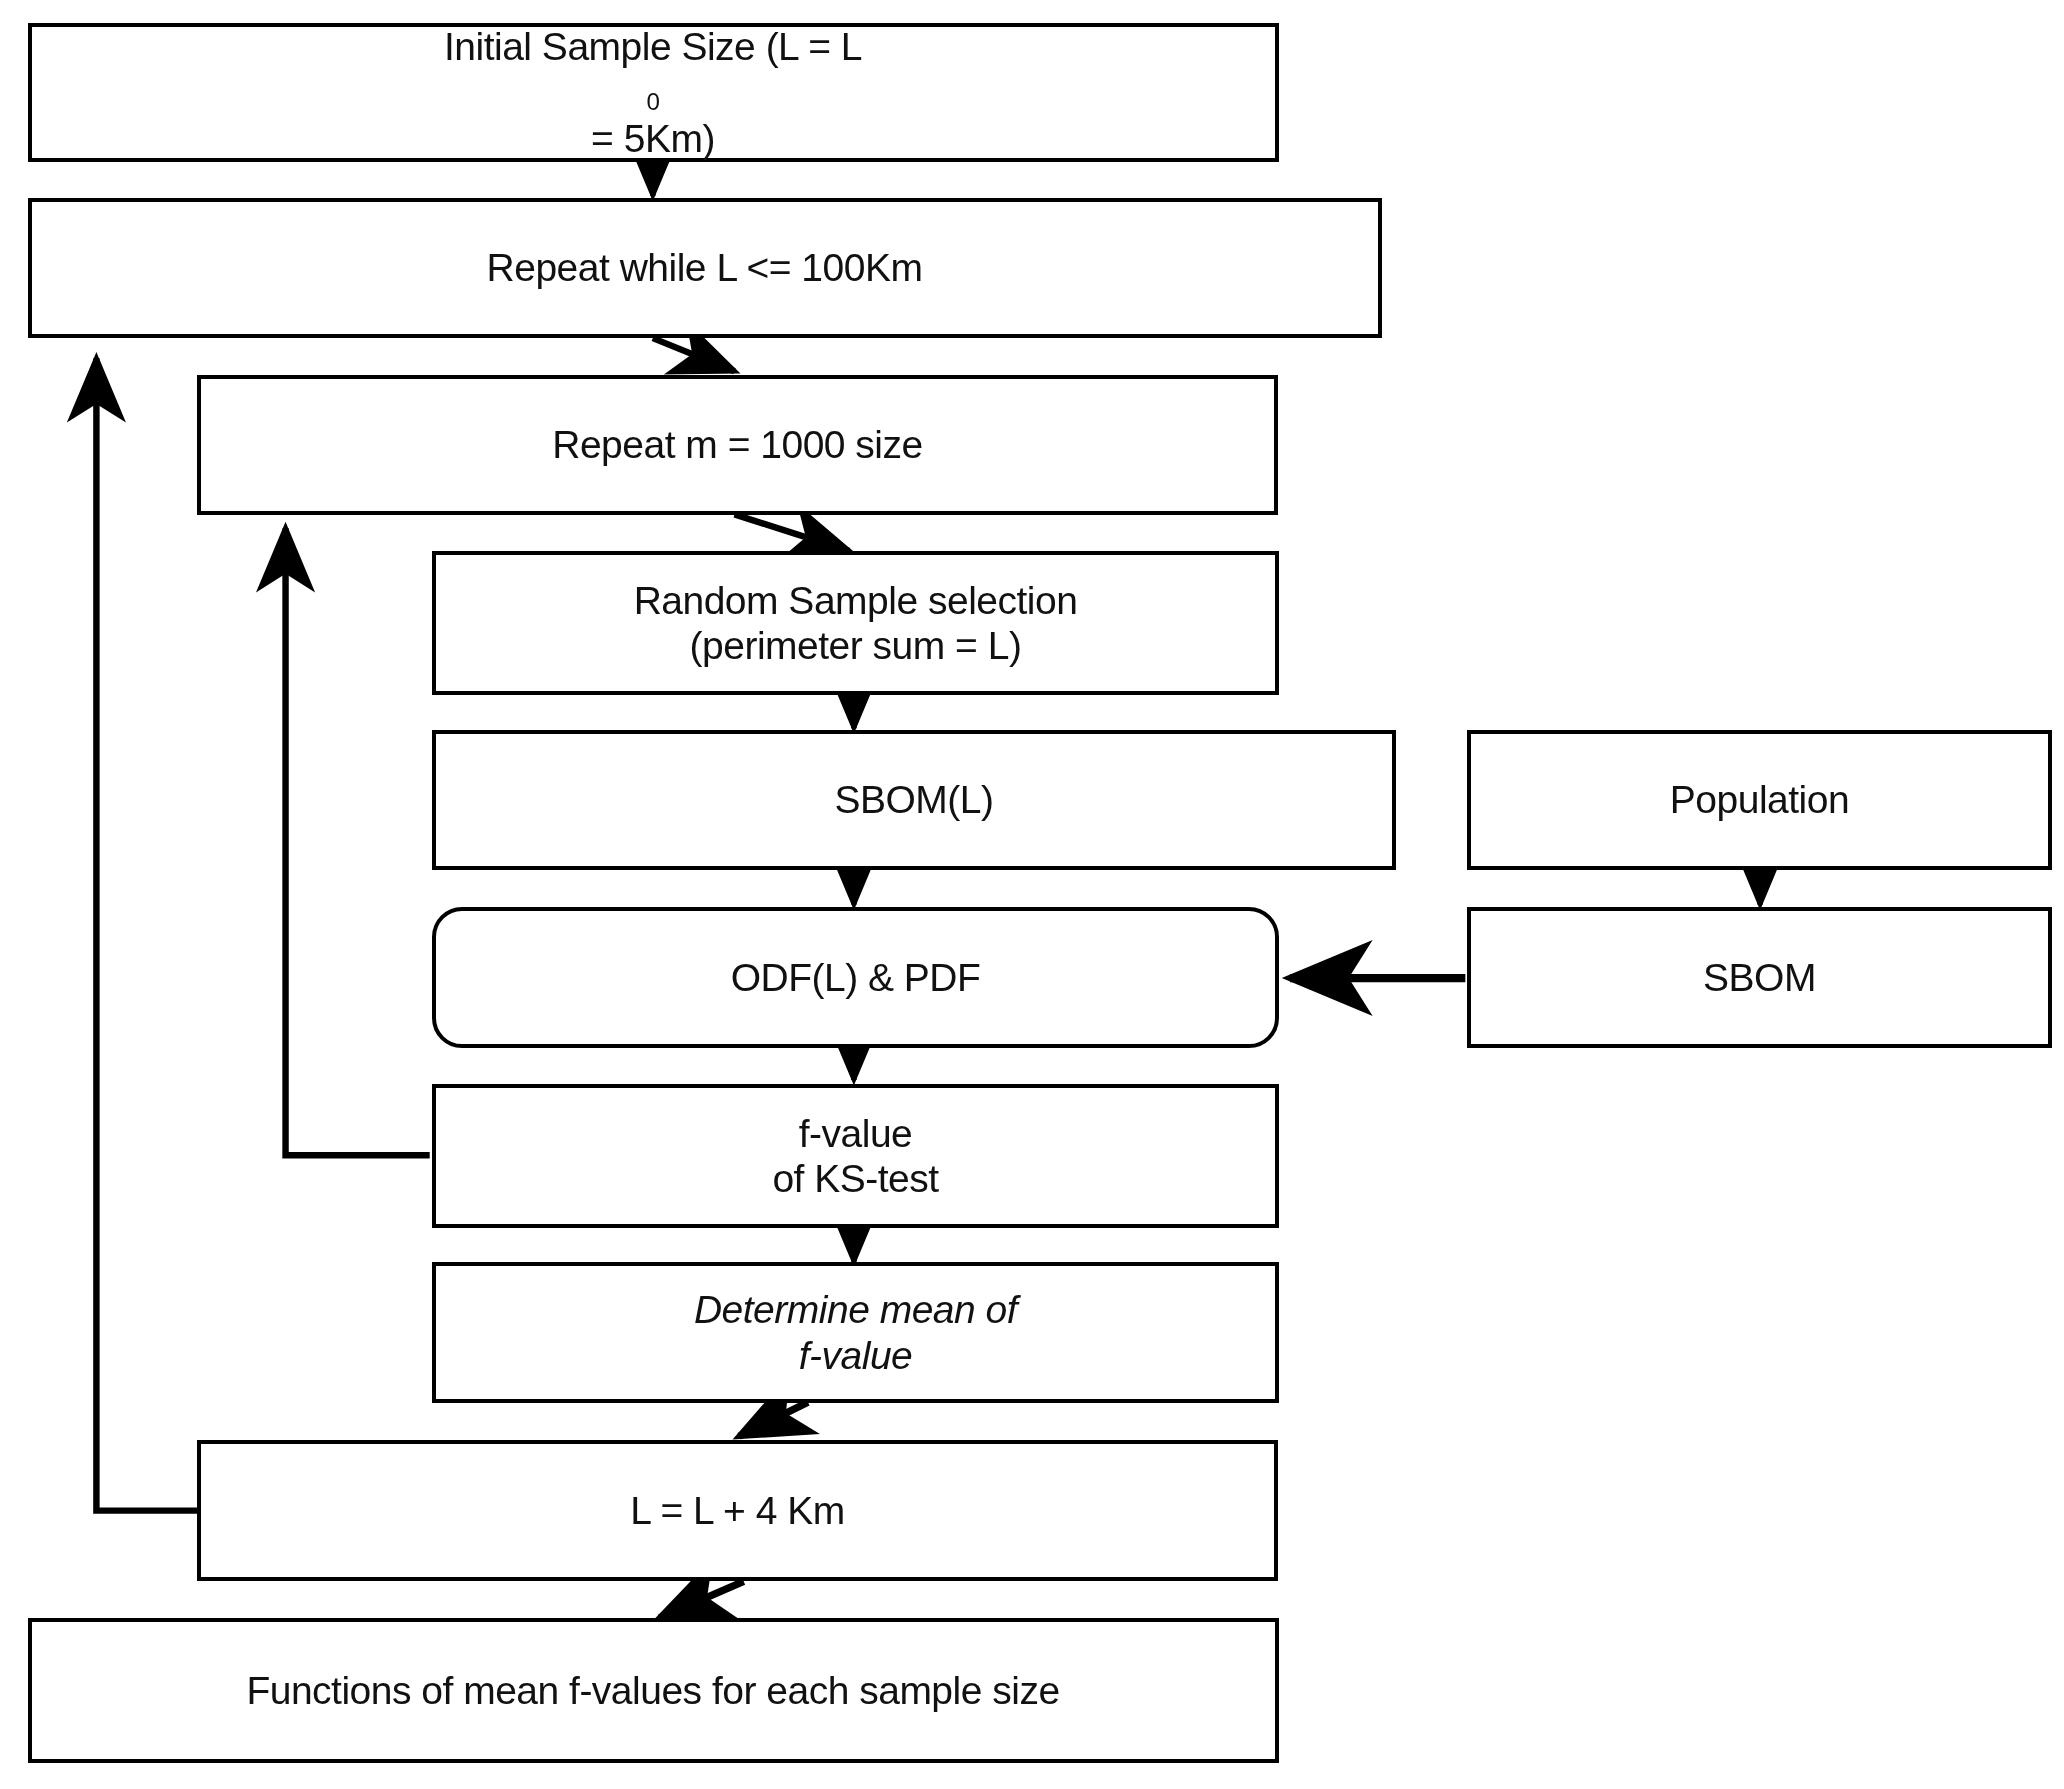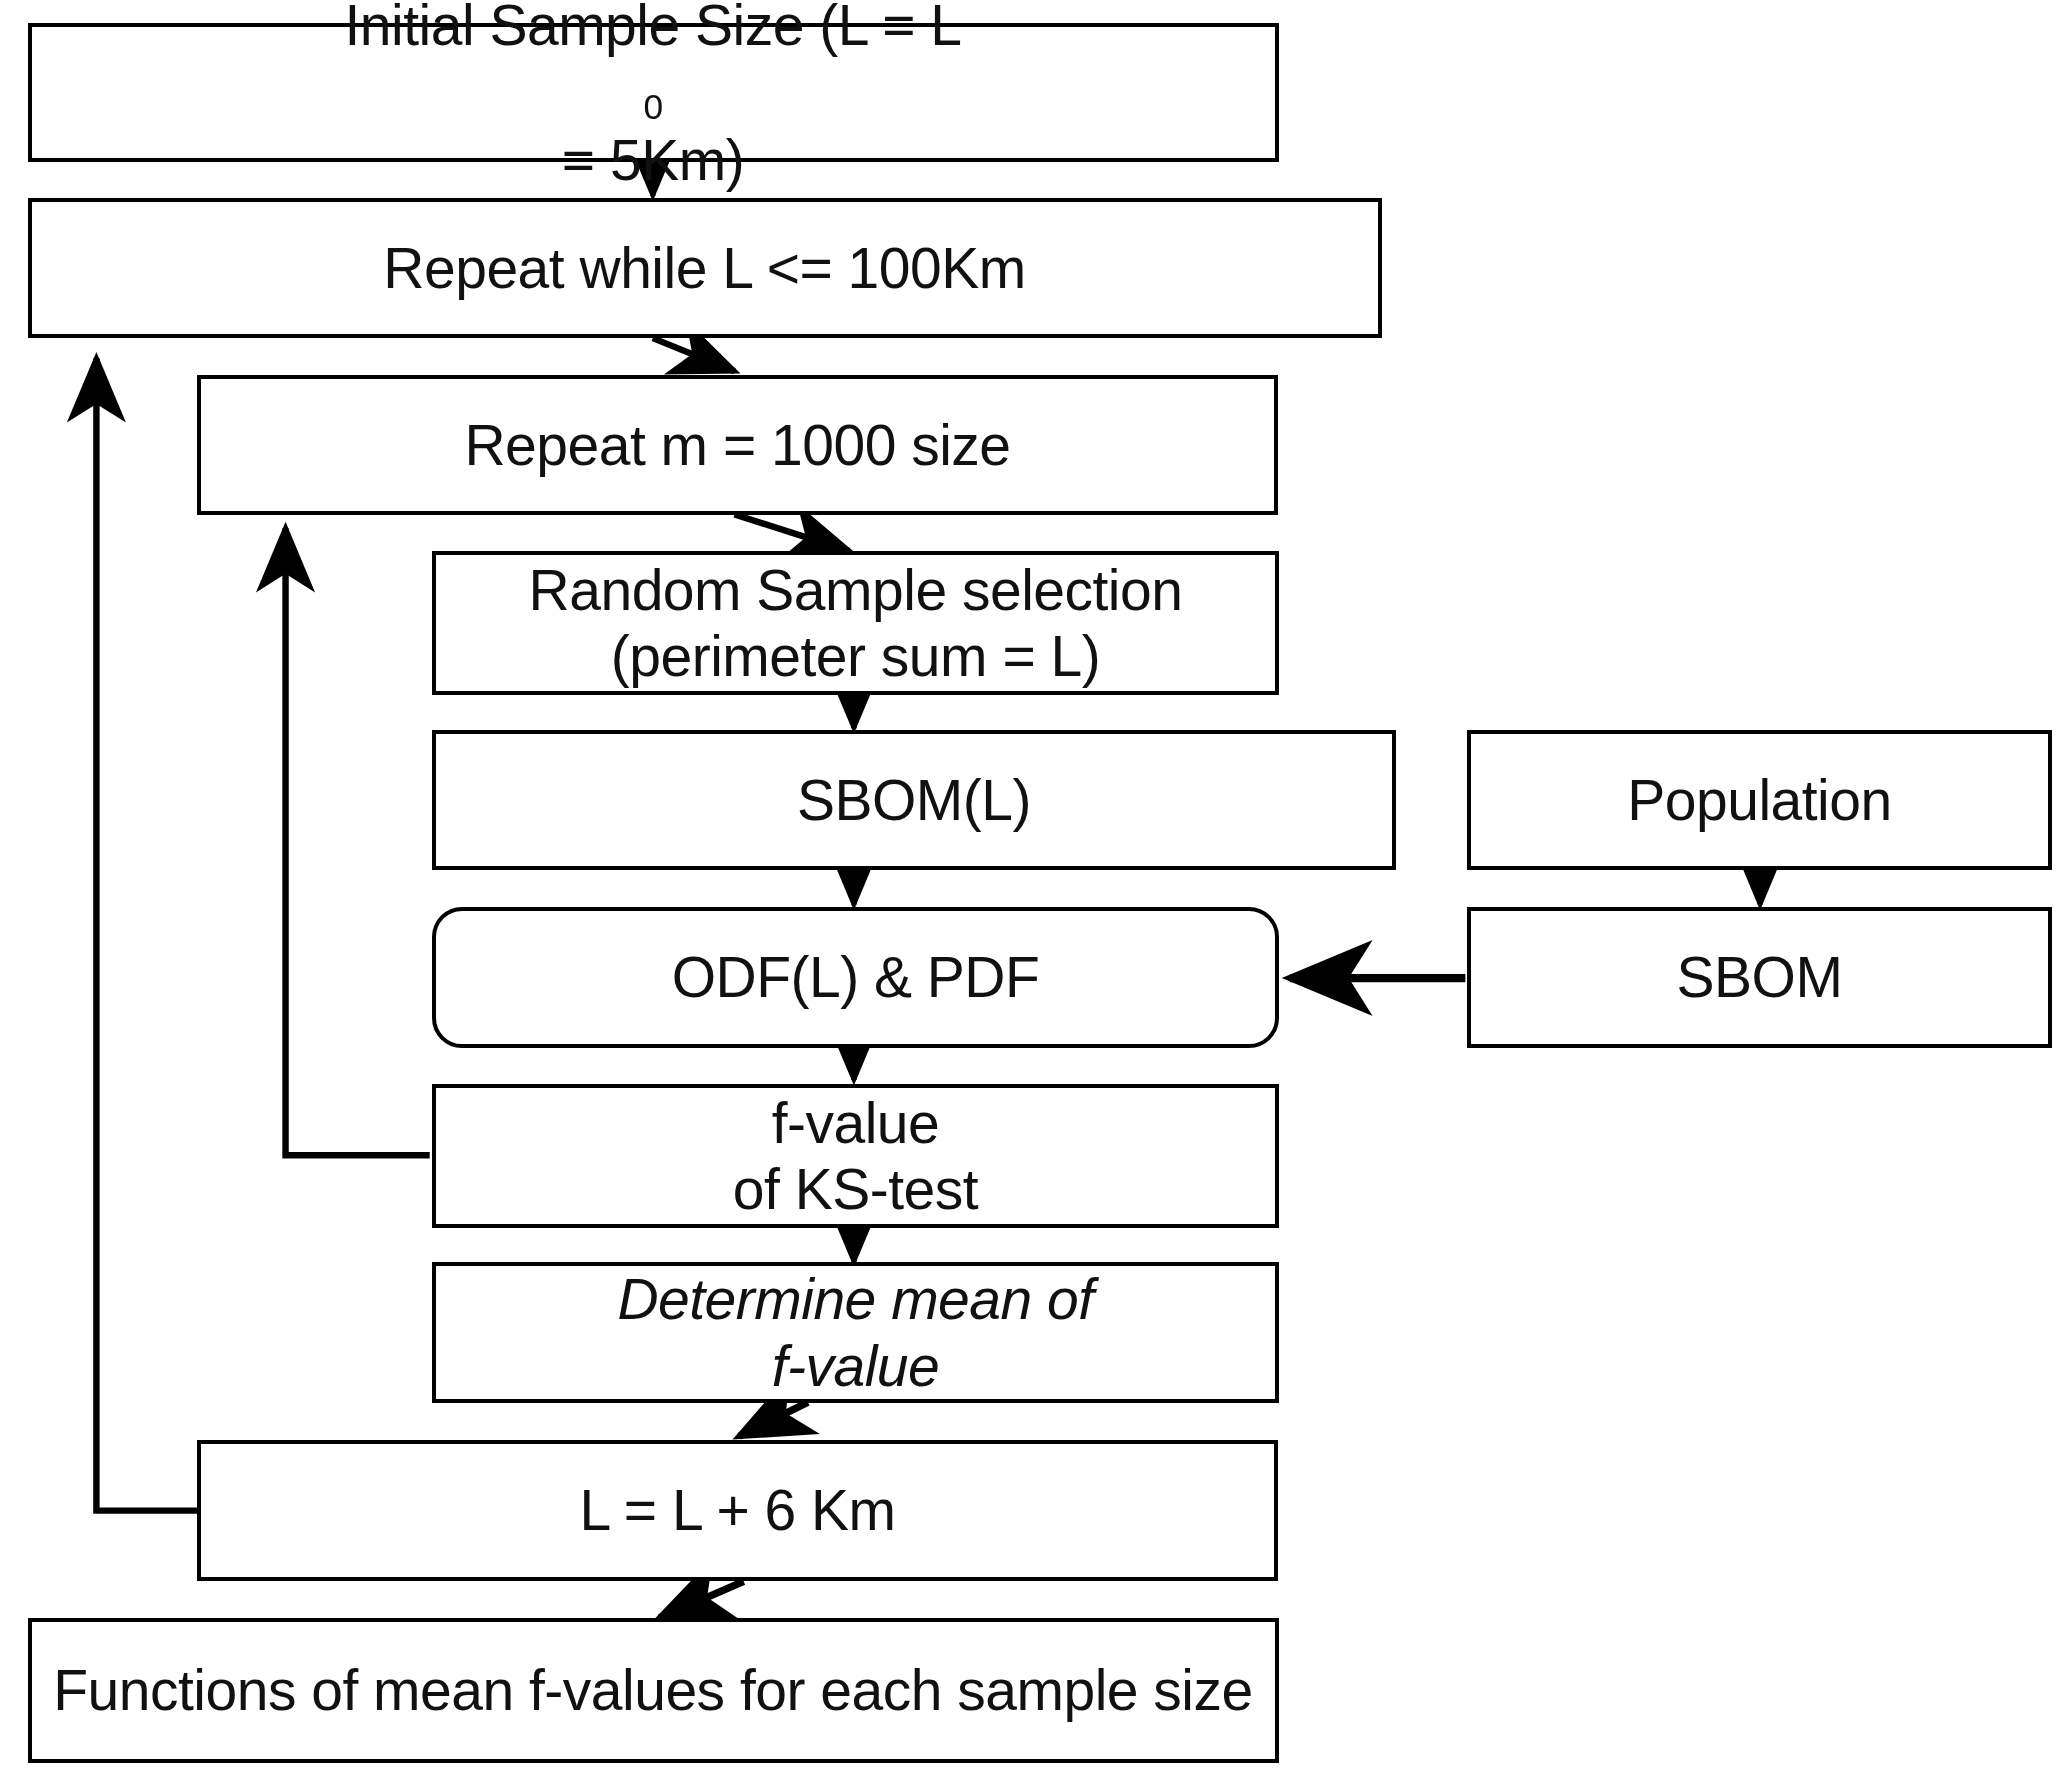--- a/index.html
+++ b/index.html
@@ -9,21 +9,21 @@
   .node{
     position:absolute;
     box-sizing:border-box;
     border:4.6px solid #000000;
     background:#ffffff;
     display:flex;
     align-items:center;
     justify-content:center;
     text-align:center;
     color:#111111;
-    font-size:57px;
+    font-size:39px;
     line-height:1.16;
     letter-spacing:-0.5px;
     white-space:pre-line;
     z-index:2;
   }
   .node span{display:block;}
   sub{font-size:0.62em;vertical-align:-0.22em;}
 </style>
 </head>
 <body>
@@ -119,21 +119,21 @@
     <span>f-value
 of KS-test</span>
   </div>
 
   <div class="node" style="left:432px;top:1262px;width:847px;height:141px;font-style:italic;">
     <span>Determine mean of
 f-value</span>
   </div>
 
   <div class="node" style="left:197px;top:1440px;width:1081px;height:141px;">
-    <span>L = L + 6 Km</span>
+    <span>L = L + 4 Km</span>
   </div>
 
   <div class="node" style="left:27.5px;top:1618px;width:1251px;height:145px;align-items:center;">
     <span>Functions of mean f-values for each sample size</span>
   </div>
 
   <div class="node" style="left:1467px;top:730px;width:585px;height:140px;">
     <span>Population</span>
   </div>
 

